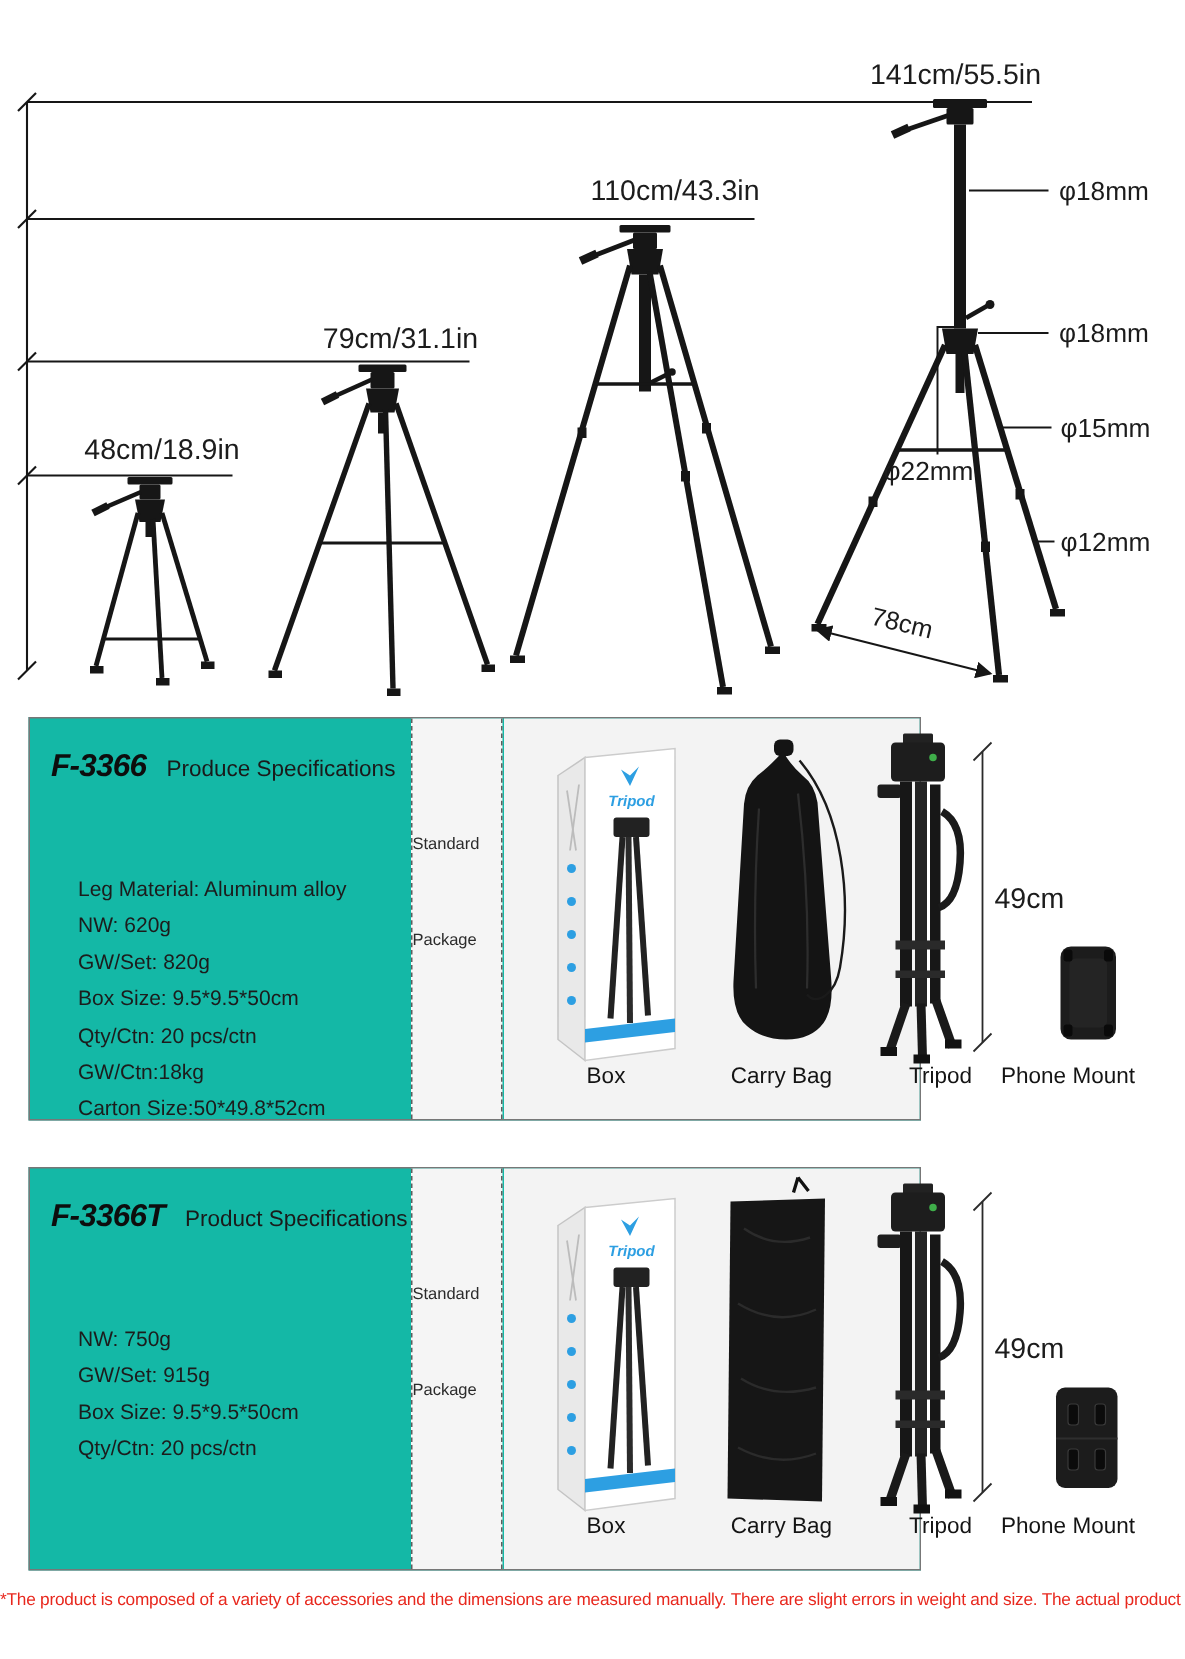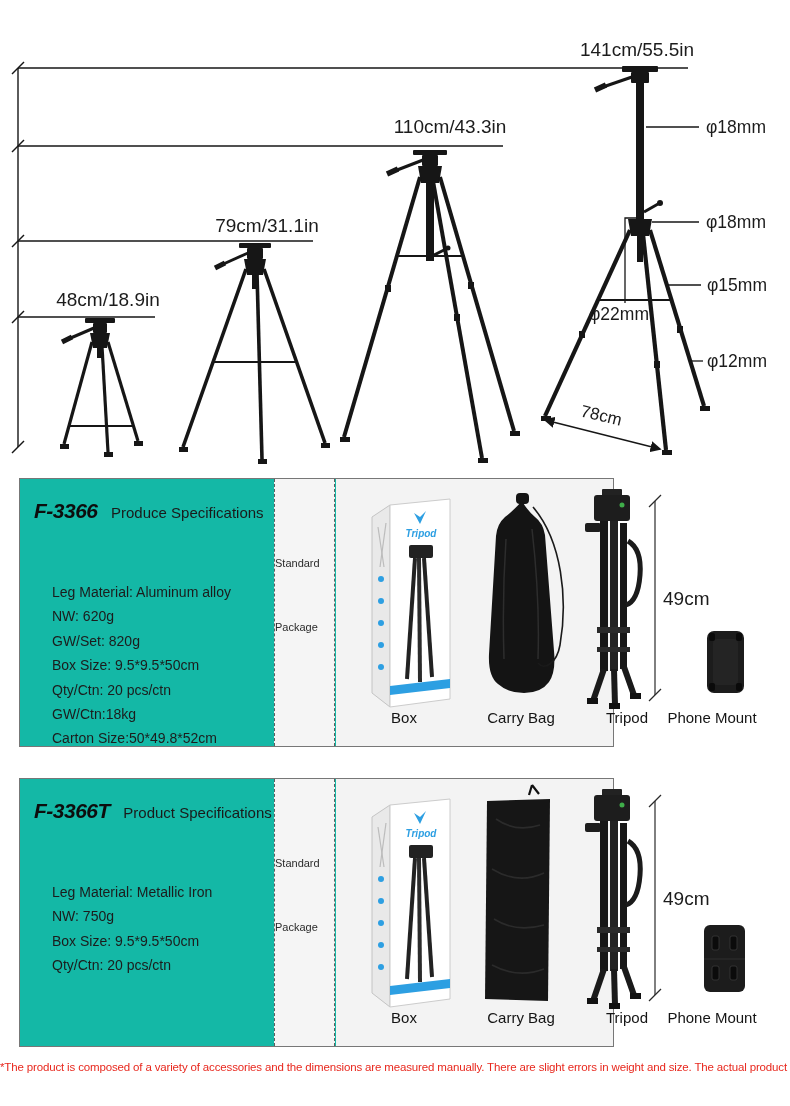--- a/index.html
+++ b/index.html
@@ -248,22 +248,22 @@
       </div>
     </div>
   </section>
 
   <section class="panel" id="panel-f3366t">
     <div class="panel-title">
       <span class="model">F-3366T</span>
       <span class="heading">Product Specifications</span>
     </div>
     <div class="specs">
-      <div>Leg Material: Metallic Iron</div>
       <div>NW: 750g</div>
+      <div>GW/Set: 915g</div>
       <div>Box Size: 9.5*9.5*50cm</div>
       <div>Qty/Ctn: 20 pcs/ctn</div>
     </div>
     <div class="pkg-col">
       <div class="pkg-word w1">Standard</div>
       <div class="pkg-word w2">Package</div>
     </div>
     <div class="photo-area">
       <svg class="photo-svg" width="437" height="266" viewBox="0 0 437 266">
 

